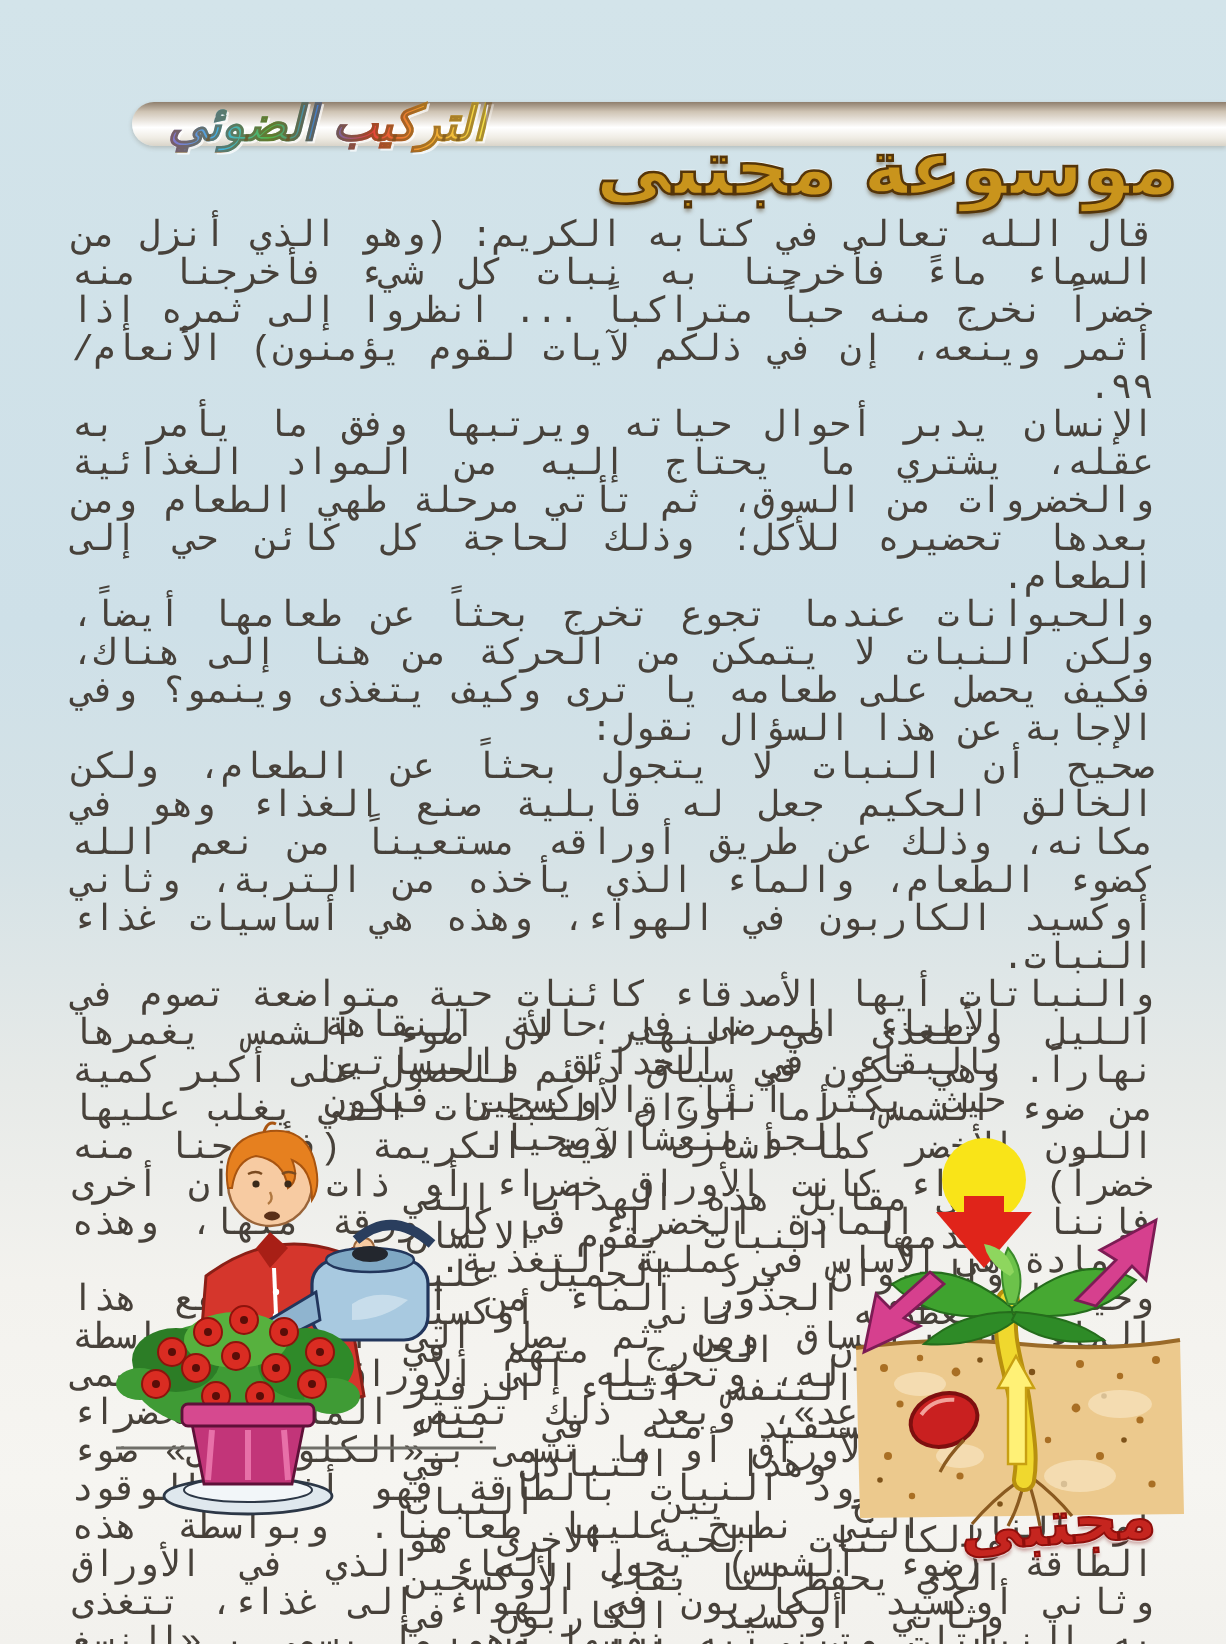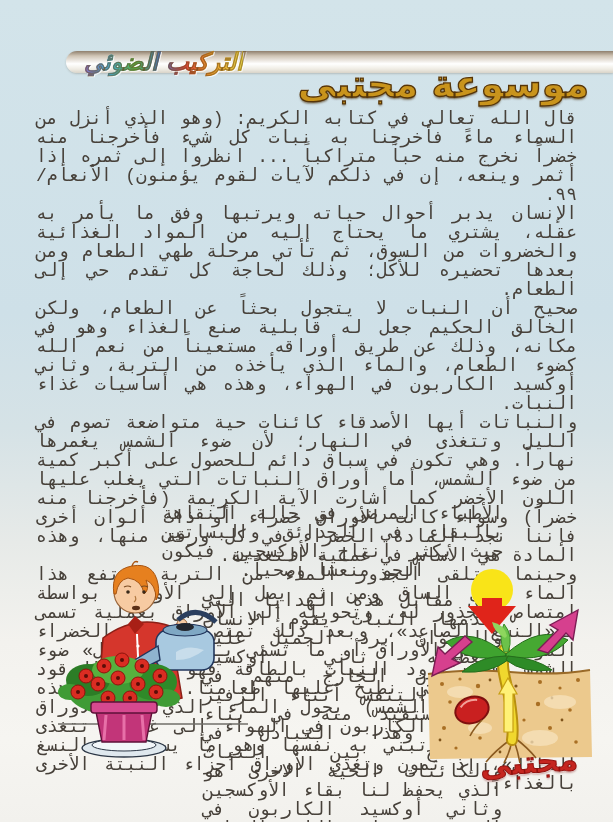--- a/index.html
+++ b/index.html
@@ -58,21 +58,22 @@
 <body>
 
 <div class="page">
 
   <div class="header-bar"></div>
   <div class="brand">موسوعة مجتبى</div>
   <div class="topic">التركيب الضوئي</div>
 
   <div class="text-main btxt">
     <p>قال الله تعالى في كتابه الكريم: (وهو الذي أنزل من السماء ماءً فأخرجنا به نبات كل شيء فأخرجنا منه خضراً نخرج منه حباً متراكباً ... انظروا إلى ثمره إذا أثمر وينعه، إن في ذلكم لآيات لقوم يؤمنون) الأنعام/٩٩.</p>
-    <p>الإنسان يدبر أحوال حياته ويرتبها وفق ما يأمر به عقله، يشتري ما يحتاج إليه من المواد الغذائية والخضروات من السوق، ثم تأتي مرحلة طهي الطعام ومن بعدها تحضيره للأكل؛ وذلك لحاجة كل تقدم حي إلى الطعام.</p>
+    <p>الإنسان يدبر أحوال حياته ويرتبها وفق ما يأمر به عقله، يشتري ما يحتاج إليه من المواد الغذائية والخضروات من السوق، ثم تأتي مرحلة طهي الطعام ومن بعدها تحضيره للأكل؛ وذلك لحاجة كل كائن حي إلى الطعام.</p>
+    <p>والحيوانات عندما تجوع تخرج بحثاً عن طعامها أيضاً، ولكن النبات لا يتمكن من الحركة من هنا إلى هناك، فكيف يحصل على طعامه يا ترى وكيف يتغذى وينمو؟ وفي الإجابة عن هذا السؤال نقول:</p>
     <p>صحيح أن النبات لا يتجول بحثاً عن الطعام، ولكن الخالق الحكيم جعل له قابلية صنع الغذاء وهو في مكانه، وذلك عن طريق أوراقه مستعيناً من نعم الله كضوء الطعام، والماء الذي يأخذه من التربة، وثاني أوكسيد الكاربون في الهواء، وهذه هي أساسيات غذاء النبات.</p>
     <p>والنباتات أيها الأصدقاء كائنات حية متواضعة تصوم في الليل وتتغذى في النهار؛ لأن ضوء الشمس يغمرها نهاراً. وهي تكون في سباق دائم للحصول على أكبر كمية من ضوء الشمس، أما أوراق النباتات التي يغلب عليها اللون الأخضر كما أشارت الآية الكريمة (فأخرجنا منه خضراً) وسواء كانت الأوراق خضراء أو ذات ألوان أخرى فإننا نجد المادة الخضراء في كل ورقة منها، وهذه المادة هي الأساس في عملية التغذية.</p>
     <p>وحينما تتلقى الجذور الماء من التربة يرتفع هذا الماء إلى الساق ومن ثم يصل إلى الأوراق بواسطة امتصاص الجذور له، وتحويله إلى الأوراق بعملية تسمى بـ«النسغ الصاعد»، وبعد ذلك تمتص المادة الخضراء الموجودة في الأوراق أو ما تسمى بـ«الكلوروفيل» ضوء الشمس الذي يزود النبات بالطاقة فهو أشبه بالوقود أو النار التي نطبخ عليها طعامنا. وبواسطة هذه الطاقة (ضوء الشمس) يحول الماء الذي في الأوراق وثاني أوكسيد الكاربون في الهواء إلى غذاء، تتغذى به النباتات وتبني به نفسها وهو ما يسمى بـ«النسغ النازل»، إذ تمون وتغذي الأوراق أجزاء النبتة الأخرى بالغذاء.</p>
   </div>
   <div class="seg-gardens btxt">الأطباء المرضى في حالة النقاهة بالبقاء في الحدائق والبساتين حيث يكثر انتاج الأوكسجين فيكون الجو منعشاً وصحياً.</div>
   <div class="col-exchange btxt">وفي مقابل هذه الهدايا التي يقدمها النبات يقوم الانسان والحيوان برد الجميل عليه فيعطونه ثاني أوكسيد الكاربون الخارج منهم في عملية التنفس أثناء الزفير لكي يستفيد منه في بناء نفسه، وهذا التبادل في المصالح بين النبات والكائنات الحية الاخرى هو الذي يحفظ لنا بقاء الأوكسجين وثاني أوكسيد الكاربون في الجو، فسبحان الله العظيم الذي قدر كل شيء، فأحسن تقديره (إنا كل شيء خلقناه بقدر).</div>
 
   <svg class="boy-art" viewBox="0 0 190 200">
 
     <line x1="0" y1="164" x2="190" y2="164" stroke="#6f6e68" stroke-width="1.4"></line>

